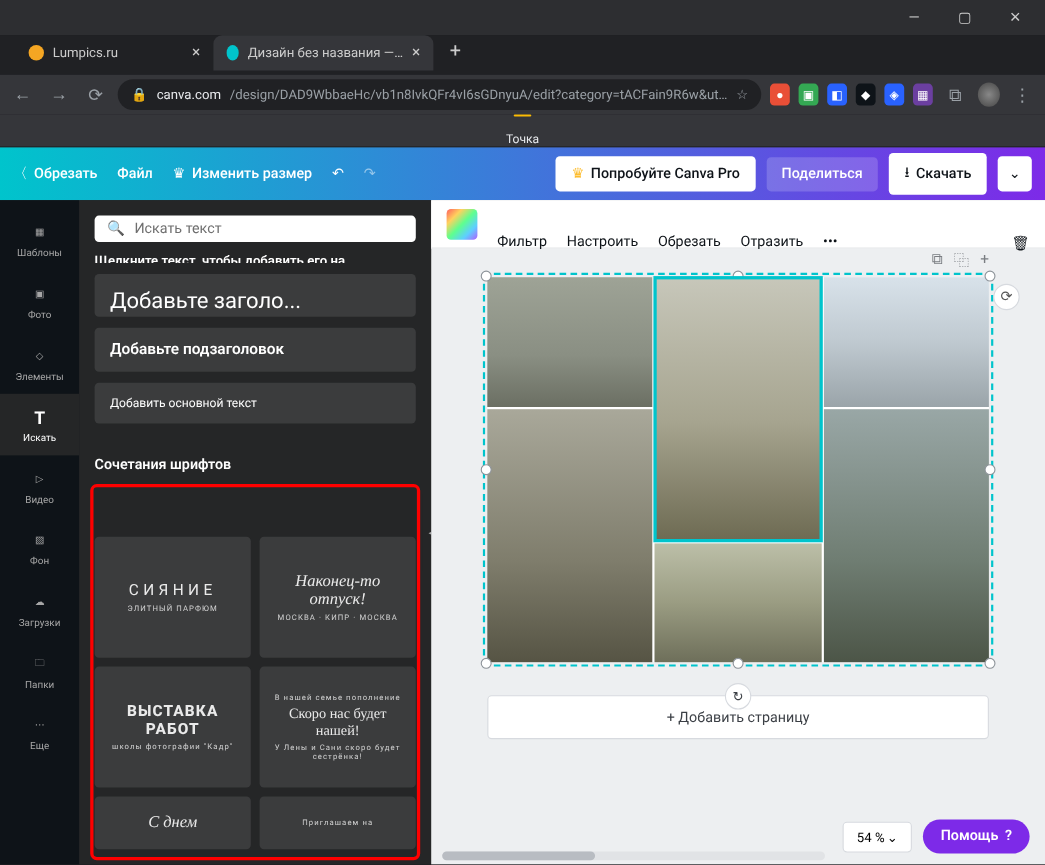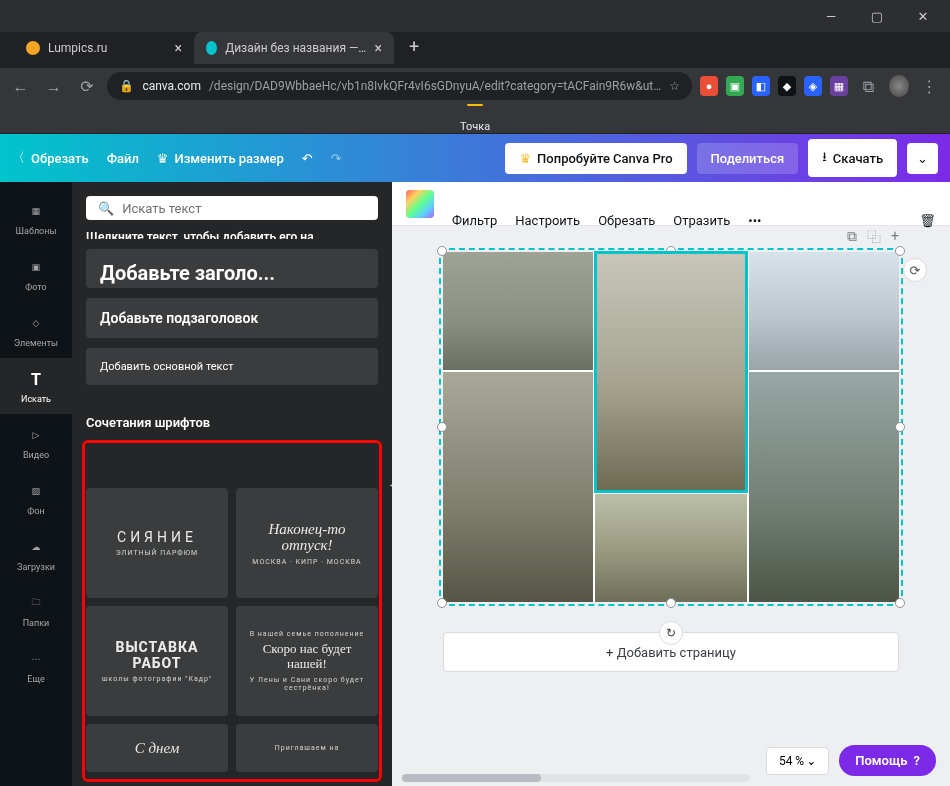--- a/index.html
+++ b/index.html
@@ -46,21 +46,21 @@
 .rail { width: 72px; background: #0e1318; display: flex; flex-direction: column; align-items: center; padding-top: 8px; }
 .rail-item { width: 72px; height: 56px; display: flex; flex-direction: column; align-items: center; justify-content: center; gap: 4px; color: #a6a6a6; font-size: 9px; cursor: pointer; }
 .rail-item.active { background: #252627; color: #fff; }
 .rail-icon { width: 22px; height: 22px; display: flex; align-items: center; justify-content: center; }
 
 
 .panel { width: 320px; background: #252627; display: flex; flex-direction: column; padding: 14px; gap: 10px; position: relative; overflow: hidden; }
 .search { height: 38px; background: #fff; border-radius: 4px; display: flex; align-items: center; padding: 0 12px; gap: 8px; color: #6f6f6f; font-size: 13px; }
 .panel-hint { color: #fff; font-size: 12px; font-weight: 600; white-space: nowrap; overflow: hidden; text-overflow: ellipsis; }
 .text-add { background: #3b3c3d; border-radius: 4px; padding: 12px 14px; color: #fff; cursor: pointer; }
-.text-add.h1 { font-size: 20px; font-weight: 700; white-space: nowrap; overflow: hidden; text-overflow: ellipsis; }
+.text-add.h1 { font-size: 20px; font-weight: 400; white-space: nowrap; overflow: hidden; text-overflow: ellipsis; }
 .text-add.h2 { font-size: 14px; font-weight: 600; }
 .text-add.body { font-size: 11px; font-weight: 400; }
 .section-title { color: #fff; font-size: 13px; font-weight: 600; margin-top: 20px; }
 .font-grid { display: grid; grid-template-columns: 1fr 1fr; gap: 8px; margin-top: 48px; }
 .font-card { background: #3b3c3d; border-radius: 4px; height: 110px; display: flex; flex-direction: column; align-items: center; justify-content: center; color: #eaeaea; font-size: 10px; text-align: center; padding: 6px; gap: 4px; cursor: pointer; }
 .font-card .big { font-size: 14px; letter-spacing: 1px; }
 .font-card .small { font-size: 7px; letter-spacing: 1px; opacity: .85; }
 .font-card .script { font-family: cursive; font-size: 15px; font-style: italic; line-height: 1.1; }
 .font-card .hand { font-family: cursive; font-size: 13px; line-height: 1.15; }
 .highlight-box { position: absolute; border: 3px solid #ff0000; border-radius: 6px; left: 10px; right: 10px; top: 258px; bottom: 4px; pointer-events: none; }

